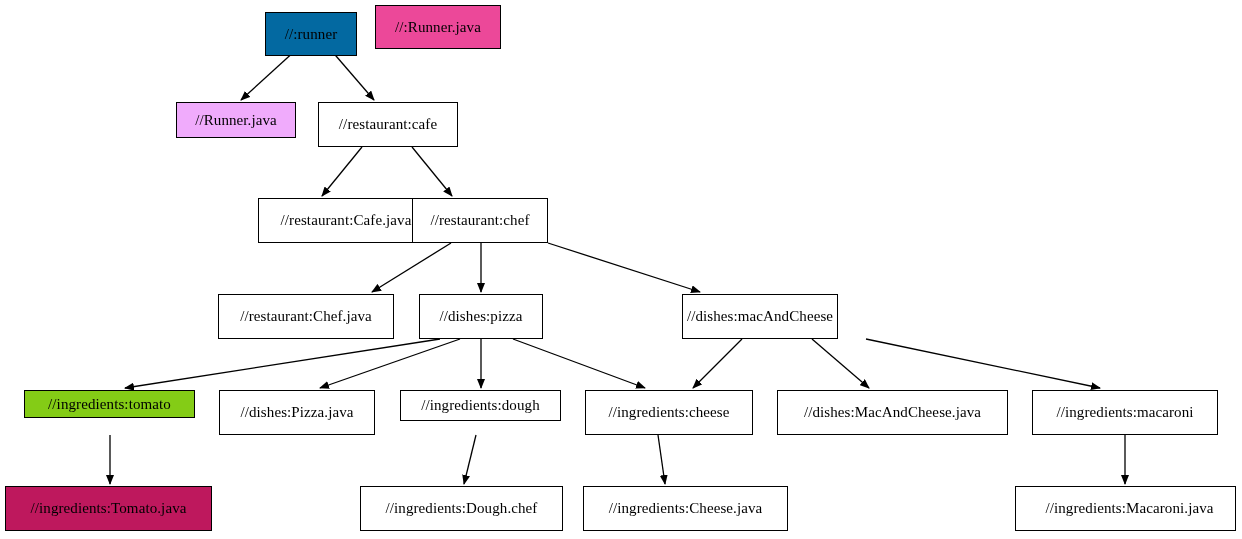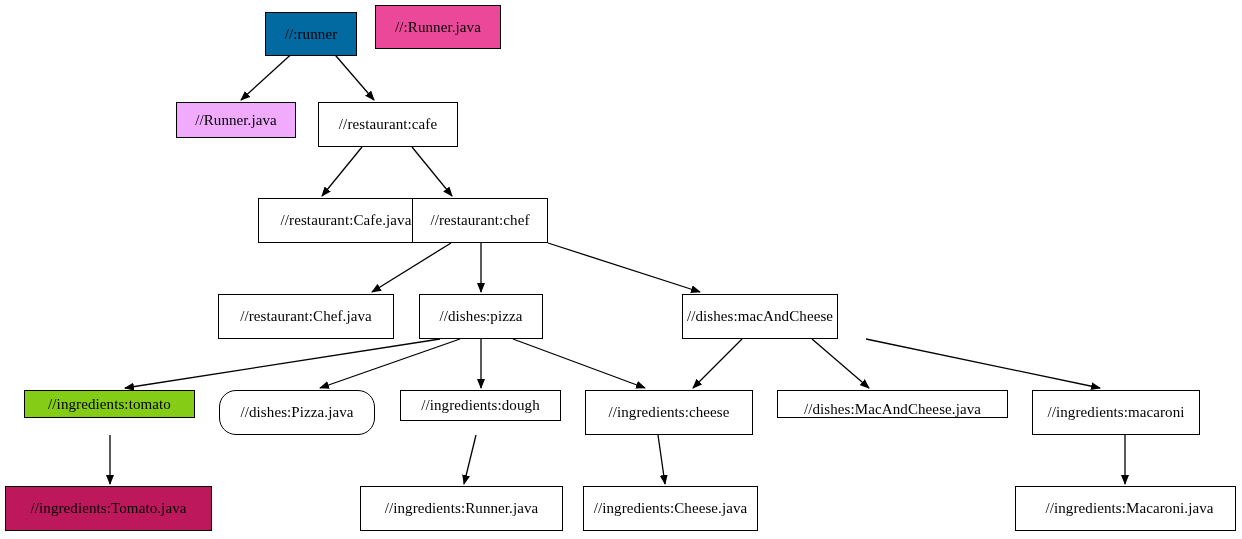--- a/index.html
+++ b/index.html
@@ -95,41 +95,41 @@
       </div>
       <div class="node" style="left: 419px; top: 294px; width: 124px; height: 45px; border-color: rgb(0, 0, 0); background: rgb(255, 255, 255); justify-content: center;">
         <span class="node-label">//dishes:pizza</span>
       </div>
       <div class="node" style="left: 682px; top: 294px; width: 156px; height: 45px; border-color: rgb(0, 0, 0); background: rgb(255, 255, 255);">
         <span class="node-label">//dishes:macAndCheese</span>
       </div>
       <div class="node" style="left: 24px; top: 390px; width: 171px; height: 28px; border-color: rgb(0, 0, 0); background: #84cc16;">
         <span class="node-label">//ingredients:tomato</span>
       </div>
-      <div class="node" style="left: 219px; top: 390px; width: 156px; height: 45px; border-color: rgb(0, 0, 0); background: rgb(255, 255, 255); border-radius: 17px;">
+      <div class="node" style="left: 219px; top: 390px; width: 156px; height: 45px; border-color: rgb(0, 0, 0); background: rgb(255, 255, 255);">
         <span class="node-label">//dishes:Pizza.java</span>
       </div>
       <div class="node" style="left: 400px; top: 390px; width: 161px; height: 31px; border-color: rgb(0, 0, 0); background: rgb(255, 255, 255);">
         <span class="node-label">//ingredients:dough</span>
       </div>
       <div class="node" style="left: 585px; top: 390px; width: 168px; height: 45px; border-color: rgb(0, 0, 0); background: rgb(255, 255, 255);">
         <span class="node-label">//ingredients:cheese</span>
       </div>
-      <div class="node" style="left: 777px; top: 390px; width: 231px; height: 28px; border-color: rgb(0, 0, 0); background: rgb(255, 255, 255); align-items: flex-end;">
+      <div class="node" style="left: 777px; top: 390px; width: 231px; height: 45px; border-color: rgb(0, 0, 0); background: rgb(255, 255, 255);">
         <span class="node-label">//dishes:MacAndCheese.java</span>
       </div>
-      <div class="node" style="left: 1032px; top: 390px; width: 168px; height: 45px; border-color: rgb(0, 0, 0); background: rgb(255, 255, 255); text-align: right;">
+      <div class="node" style="left: 1032px; top: 390px; width: 186px; height: 45px; border-color: rgb(0, 0, 0); background: rgb(255, 255, 255); text-align: right;">
         <span class="node-label">//ingredients:macaroni</span>
       </div>
       <div class="node" style="left: 5px; top: 486px; width: 207px; height: 45px; border-color: rgb(0, 0, 0); background: #be185d;">
         <span class="node-label">//ingredients:Tomato.java</span>
       </div>
       <div class="node" style="left: 360px; top: 486px; width: 203px; height: 45px; border-color: rgb(0, 0, 0); background: rgb(255, 255, 255);">
-        <span class="node-label">//ingredients:Runner.java</span>
+        <span class="node-label">//ingredients:Dough.chef</span>
       </div>
-      <div class="node" style="left: 583px; top: 486px; width: 175px; height: 45px; border-color: rgb(0, 0, 0); background: rgb(255, 255, 255);">
+      <div class="node" style="left: 583px; top: 486px; width: 205px; height: 45px; border-color: rgb(0, 0, 0); background: rgb(255, 255, 255);">
         <span class="node-label">//ingredients:Cheese.java</span>
       </div>
       <div class="node" style="left: 1015px; top: 486px; width: 221px; height: 45px; border-color: rgb(0, 0, 0); background: rgb(255, 255, 255); padding-left: 8px;">
         <span class="node-label">//ingredients:Macaroni.java</span>
       </div>
     </div>
 </div>
 
 </body></html>

